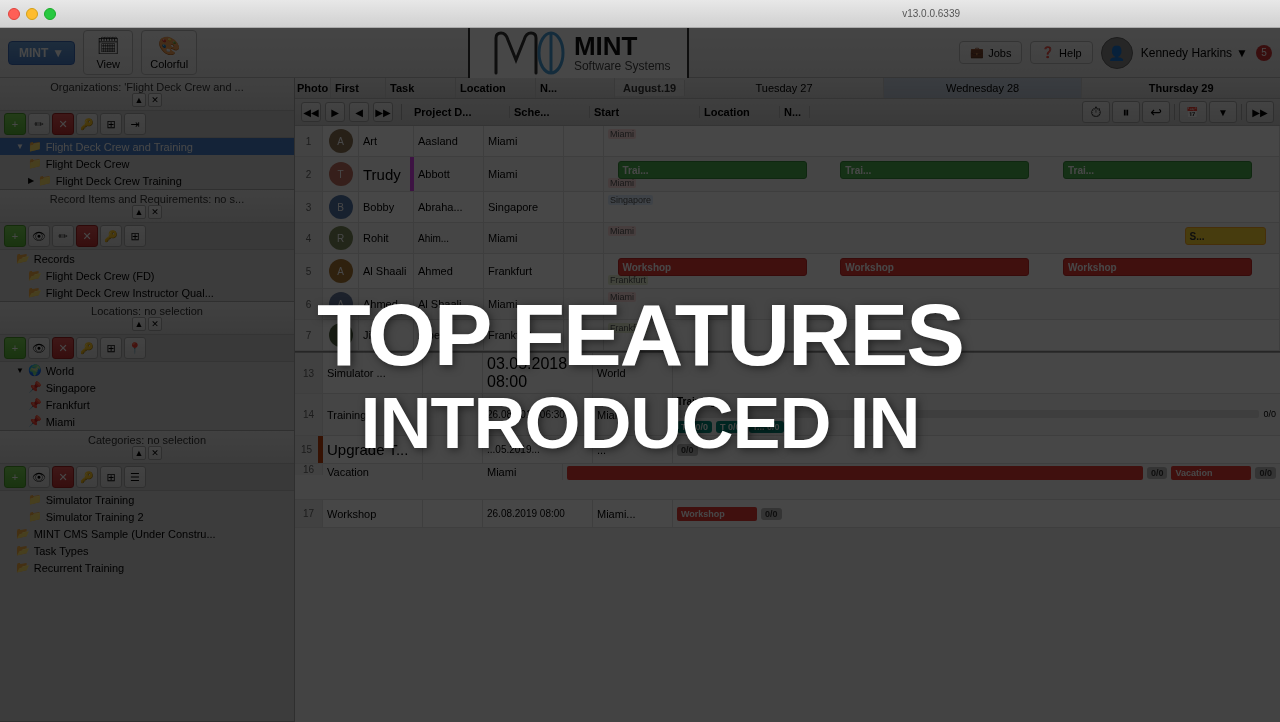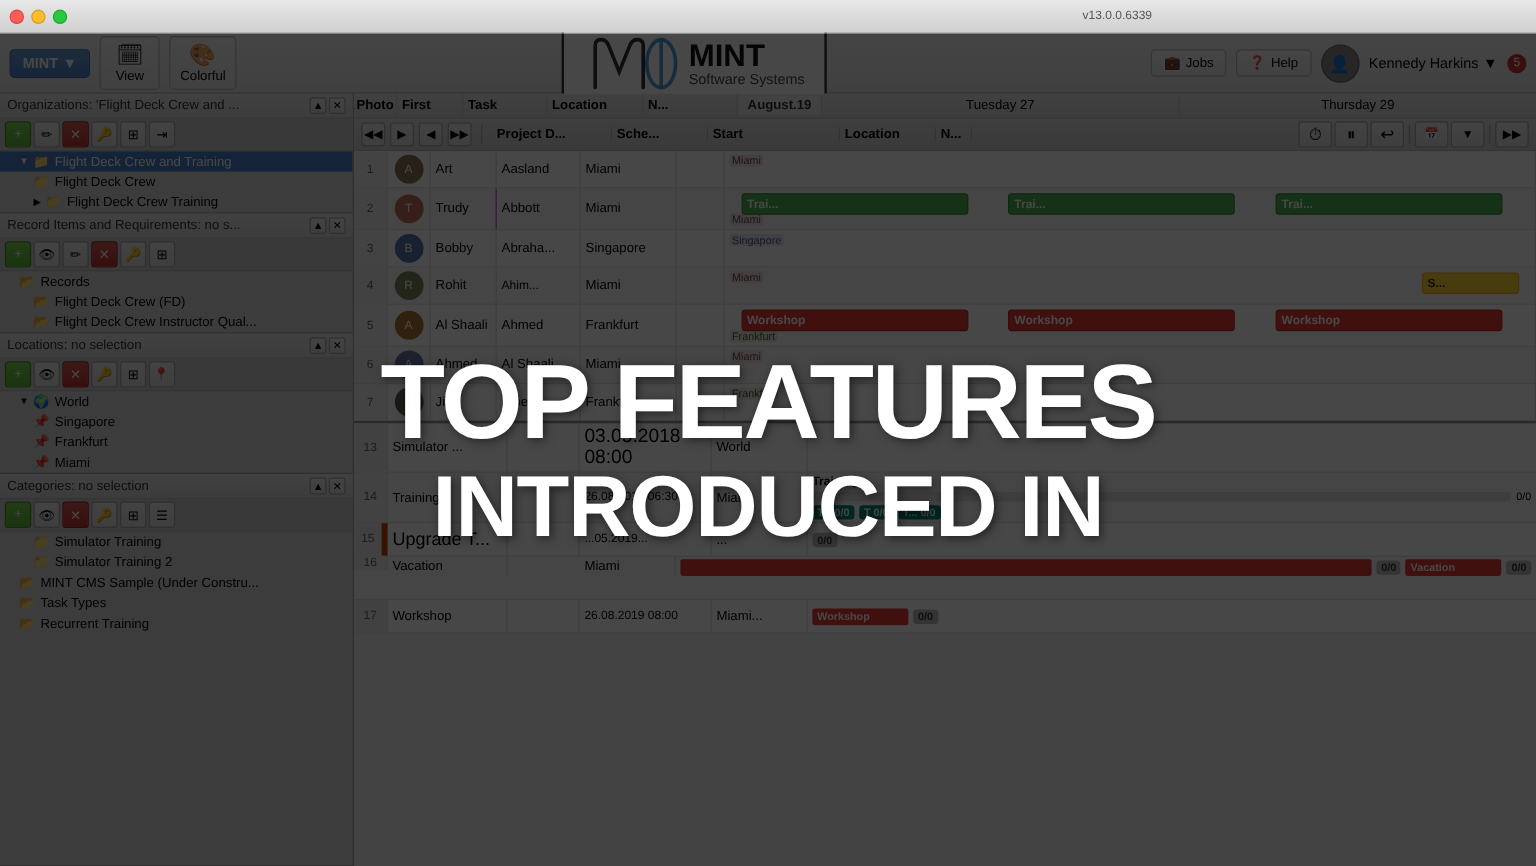--- a/index.html
+++ b/index.html
@@ -27,21 +27,21 @@
     .user-name-btn { background: none; border: none; cursor: pointer; font-size: 12px; display: flex; align-items: center; gap: 4px; }
     .badge { background: #cc3333; color: white; border-radius: 50%; width: 16px; height: 16px; font-size: 10px; display: flex; align-items: center; justify-content: center; }
 
     
     .main-layout { display: flex; height: calc(722px - 78px); }
 
     
     .left-panel { width: 295px; background: #d8d8d8; border-right: 1px solid #aaa; display: flex; flex-direction: column; overflow: hidden; }
 
     .panel-section { border-bottom: 1px solid #aaa; }
-    .panel-header { background: linear-gradient(to bottom, #e8e8e8, #d5d5d5); padding: 3px 6px; display: flex; align-items: center; justify-content: space-between; border-bottom: 1px solid #bbb; }
+    .panel-header { background: linear-gradient(to bottom, #e8e8e8, #d5d5d5); padding: 3px 6px; display: flex; align-items: center; justify-content: space-between; border-bottom: 1px solid #bbb; flex-direction: column; }
     .panel-header-title { font-size: 11px; color: #333; flex: 1; }
     .panel-header-controls { display: flex; gap: 2px; }
     .panel-ctrl-btn { width: 14px; height: 14px; border-radius: 2px; border: 1px solid #aaa; background: linear-gradient(to bottom, #f0f0f0, #ddd); cursor: pointer; font-size: 9px; display: flex; align-items: center; justify-content: center; }
 
     .panel-toolbar { background: #d0d0d0; padding: 2px 4px; display: flex; gap: 3px; align-items: center; border-bottom: 1px solid #bbb; }
     .ptool-btn { width: 22px; height: 22px; border: 1px solid #aaa; border-radius: 3px; background: linear-gradient(to bottom, #f0f0f0, #ddd); cursor: pointer; font-size: 11px; display: flex; align-items: center; justify-content: center; }
     .ptool-btn.green { background: linear-gradient(to bottom, #7ed857, #5cb83a); color: white; border-color: #4a9a2a; }
     .ptool-btn.red { background: linear-gradient(to bottom, #e05555, #c03333); color: white; border-color: #a02222; }
 
     
@@ -288,21 +288,22 @@
         <div style="width:36px;padding:4px 2px;border-right:1px solid #ccc;text-align:center;font-weight:bold">Photo</div>
         <div style="width:55px;padding:4px 4px;border-right:1px solid #ccc;font-weight:bold">First</div>
         <div style="width:70px;padding:4px 4px;border-right:1px solid #ccc;font-weight:bold">Task</div>
         <div style="width:80px;padding:4px 4px;border-right:1px solid #ccc;font-weight:bold">Location</div>
         <div style="width:40px;padding:4px 4px;font-weight:bold">N...</div>
       </div>
       <div style="flex:1;display:flex;align-items:center;overflow:hidden;">
         <div style="padding:2px 8px;font-size:11px;font-weight:bold;color:#333;background:rgba(255,255,255,0.3);border-right:1px solid #ccc;">August.19</div>
         <div style="flex:1;display:flex;">
           <div style="flex:1;text-align:center;padding:4px 2px;border-right:1px solid #ccc;font-weight:500">Tuesday 27</div>
-          <div style="flex:1;text-align:center;padding:4px 2px;font-weight:400">Thursday 29</div>
+          <div style="flex:1;text-align:center;padding:4px 2px;border-right:1px solid #ccc;font-weight:500;background:rgba(100,150,220,0.2)">Wednesday 28</div>
+          <div style="flex:1;text-align:center;padding:4px 2px;font-weight:700">Thursday 29</div>
         </div>
       </div>
     </div>
 
     <div style="background:linear-gradient(to bottom,#e0e0e0,#cecece);border-bottom:1px solid #bbb;display:flex;align-items:center;padding:2px 6px;gap:4px;font-size:11px;">
       <button style="width:20px;height:20px;border:1px solid #aaa;border-radius:3px;background:linear-gradient(to bottom,#f0f0f0,#ddd);cursor:pointer;font-size:10px;display:flex;align-items:center;justify-content:center">◀◀</button>
       <button style="width:20px;height:20px;border:1px solid #aaa;border-radius:3px;background:linear-gradient(to bottom,#f0f0f0,#ddd);cursor:pointer;font-size:10px;">▶</button>
       <button style="width:20px;height:20px;border:1px solid #aaa;border-radius:3px;background:linear-gradient(to bottom,#f0f0f0,#ddd);cursor:pointer;font-size:10px;">◀</button>
       <button style="width:20px;height:20px;border:1px solid #aaa;border-radius:3px;background:linear-gradient(to bottom,#f0f0f0,#ddd);cursor:pointer;font-size:10px;">▶▶</button>
       <div style="width:1px;height:16px;background:#aaa;margin:0 4px"></div>
@@ -340,21 +341,21 @@
         <div style="flex:1;position:relative;border-right:1px solid #ddd;min-height:30px">
           <span style="position:absolute;left:4px;top:3px;font-size:9px;color:#555;background:rgba(255,150,150,0.3);padding:0 2px;border-radius:2px">Miami</span>
         </div>
       </div>
 
       <div class="table-row" style="background:#f8f8f8">
         <div style="width:28px;background:#ececec;display:flex;align-items:center;justify-content:center;font-size:10px;color:#666;border-right:1px solid #ddd">2</div>
         <div style="width:36px;display:flex;align-items:center;justify-content:center;border-right:1px solid #ddd">
           <div style="width:24px;height:24px;border-radius:50%;background:#c07060;display:flex;align-items:center;justify-content:center;color:white;font-size:10px">T</div>
         </div>
-        <div style="width:55px;padding:2px 4px;border-right:1px solid #d946ef;font-size:11px;display:flex;align-items:center">Trudy</div>
+        <div style="width:55px;padding:2px 4px;border-right:4px solid #d946ef;font-size:15px;display:flex;align-items:center">Trudy</div>
         <div style="width:70px;padding:2px 4px;border-right:1px solid #ddd;font-size:11px;display:flex;align-items:center">Abbott</div>
         <div style="width:80px;padding:2px 4px;border-right:1px solid #ddd;font-size:11px;display:flex;align-items:center">Miami</div>
         <div style="width:40px;border-right:1px solid #ddd"></div>
         <div style="flex:1;position:relative;border-right:1px solid #ddd;min-height:34px">
           <span style="position:absolute;left:4px;bottom:3px;font-size:9px;color:#555;background:rgba(255,150,150,0.3);padding:0 2px;border-radius:2px">Miami</span>
           <div class="event-chip chip-green" style="left:2%;top:4px;width:28%">Trai...</div>
           <div class="event-chip chip-green" style="left:35%;top:4px;width:28%">Trai...</div>
           <div class="event-chip chip-green" style="left:68%;top:4px;width:28%">Trai...</div>
         </div>
       </div>

